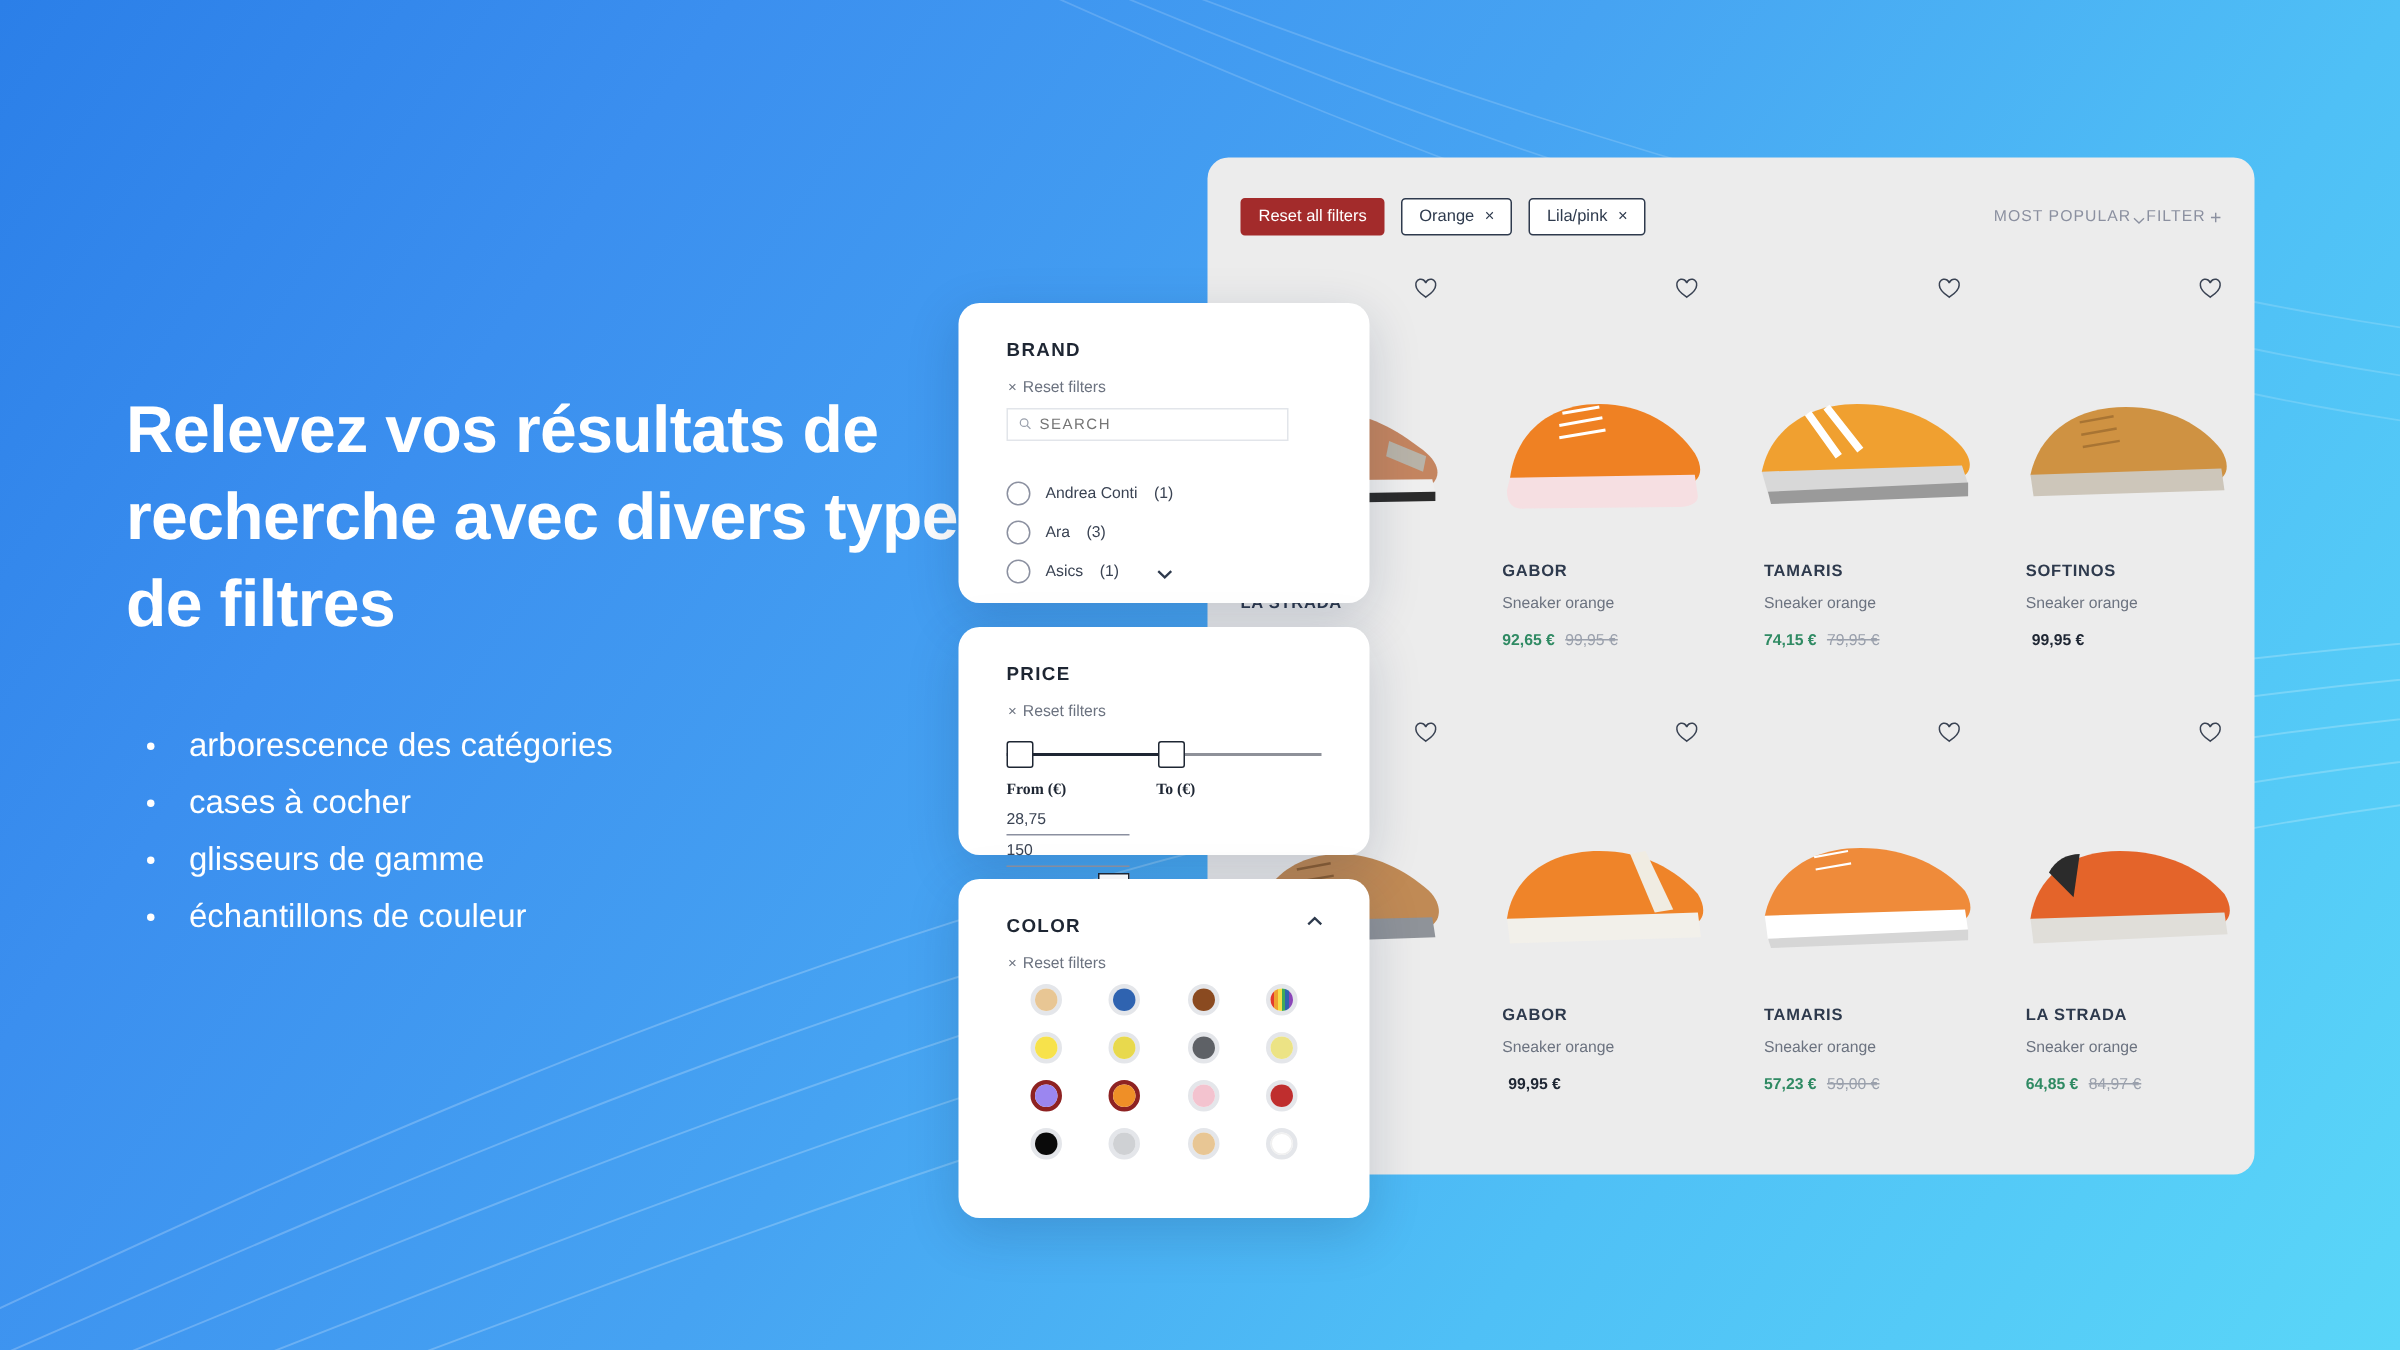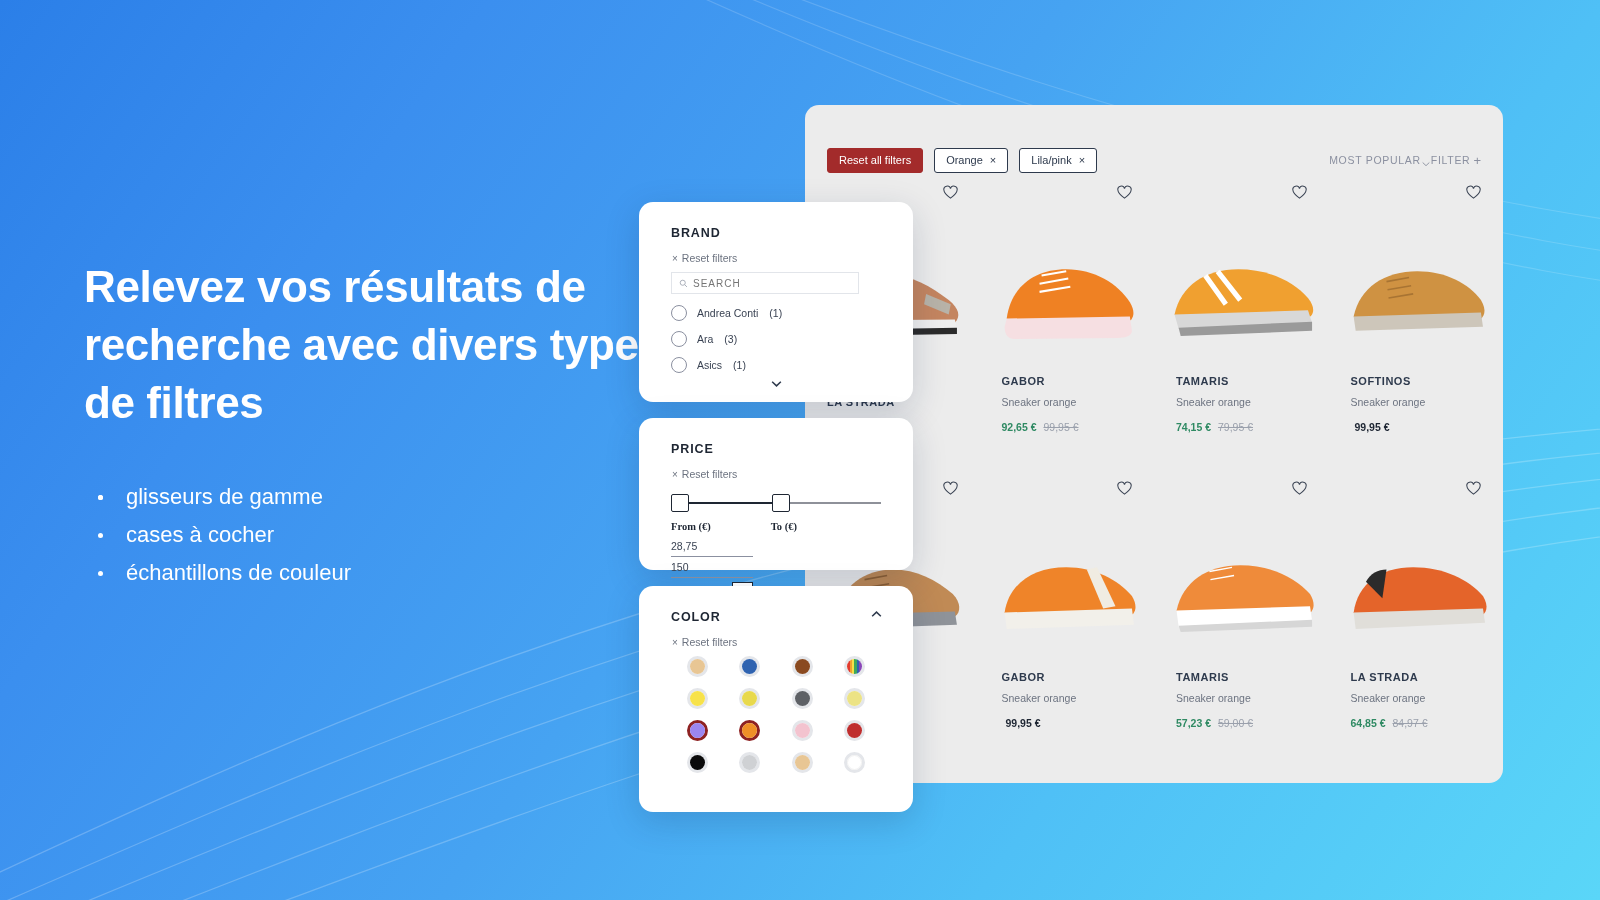--- a/index.html
+++ b/index.html
@@ -43,21 +43,21 @@
   
   .plp {
     position: absolute;
     left: 805px; top: 105px;
     width: 698px; height: 678px;
     background: #ececec;
     border-radius: 14px;
     overflow: hidden;
   }
   .plp-toolbar {
-    position: absolute; left: 0; top: 16px;
+    position: absolute; left: 0; top: 0;
     width: 100%; height: 78px;
     display: flex; align-items: center;
     padding: 0 22px;
   }
   .chip {
     font-size: 11px;
     height: 25px;
     display: inline-flex; align-items: center;
     padding: 0 11px;
     border-radius: 3px;
@@ -145,21 +145,21 @@
   .brand-search svg { width: 9px; height: 9px; flex: none; }
   .brand-search input {
     border: 0; outline: 0; width: 100%;
     font-family: "Liberation Sans", sans-serif;
     font-size: 10px; letter-spacing: 1px; color: #b8bdc7;
     background: transparent;
   }
   .brand-opt {
     position: absolute; left: 32px;
     display: flex; align-items: center; gap: 10px;
-    font-size: 10.5px; color: #3a4353;
+    font-size: 10.5px; color: #3a4353; margin-top: 16px;
   }
   .brand-opt .radio {
     width: 16px; height: 16px; border-radius: 50%;
     border: 1px solid #8b90a0; flex: none;
   }
   .brand-opt .cnt { color: #3a4353; margin-left: 1px; }
   .brand-more { position: absolute; left: 0; bottom: 8px; width: 100%; text-align: center; }
   .brand-more svg { width: 13px; height: 13px; }
 
   
@@ -241,23 +241,23 @@
       <path d="M700 -40 C 900 40 1130 120 1400 180 C 1520 206 1580 216 1640 224"></path>
       <path d="M660 -40 C 880 56 1120 146 1400 210 C 1520 238 1580 248 1640 256"></path>
       <path d="M620 -40 C 860 72 1110 172 1400 240 C 1520 268 1580 278 1640 286"></path>
     </g>
   </svg>
 </div>
 
 <div class="promo">
   <h1 class="promo-headline">Relevez vos résultats de recherche avec divers types de filtres</h1>
   <ul class="promo-list">
-    <li><span class="dot"></span></li>
+    <li><span class="dot"></span><span>arborescence des catégories</span></li>
+    <li><span class="dot"></span><span>cases à cocher</span></li>
     <li><span class="dot"></span><span>glisseurs de gamme</span></li>
-    <li><span class="dot"></span><span>cases à cocher</span></li>
     <li><span class="dot"></span><span>échantillons de couleur</span></li>
   </ul>
 </div>
 
 <div class="plp">
 
   <div class="plp-toolbar">
     <button class="chip chip-reset">Reset all filters</button>
 
     <button class="chip chip-filter">

